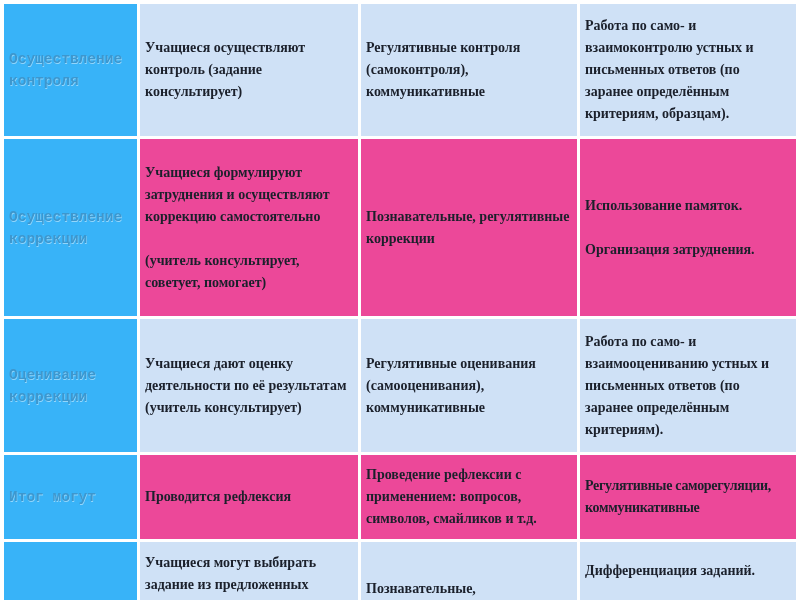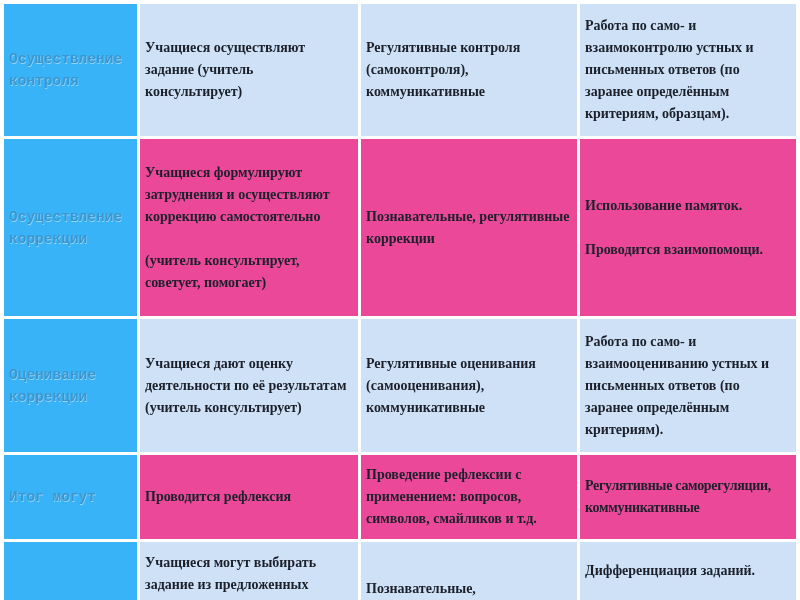--- a/index.html
+++ b/index.html
@@ -45,32 +45,32 @@
   .row5-uud{justify-content:flex-start;padding-top:36px;}
   .row5-forms{justify-content:flex-start;padding-top:18px;}
 </style>
 </head>
 <body>
 
 <div class="slide">
   <div class="tbl">
 
     <div class="cell stage">Осуществление контроля</div>
-    <div class="cell r-dark">Учащиеся осуществляют задание (учитель консультирует)</div>
+    <div class="cell r-dark">Учащиеся осуществляют контроль (задание консультирует)</div>
     <div class="cell r-dark">Регулятивные контроля (самоконтроля), коммуникативные</div>
     <div class="cell r-dark">Работа по само- и взаимоконтролю устных и письменных ответов (по заранее определённым критериям, образцам).</div>
 
     <div class="cell stage">Осуществление коррекции</div>
     <div class="cell r-light">Учащиеся формулируют затруднения и осуществляют коррекцию самостоятельно
 
 (учитель консультирует, советует, помогает)</div>
     <div class="cell r-light">Познавательные, регулятивные коррекции</div>
     <div class="cell r-light">Использование памяток.
 
-Проводится взаимопомощи.</div>
+Организация затруднения.</div>
 
     <div class="cell stage">Оценивание коррекции</div>
     <div class="cell r-dark">Учащиеся дают оценку деятельности по её результатам (учитель консультирует)</div>
     <div class="cell r-dark">Регулятивные оценивания (самооценивания), коммуникативные</div>
     <div class="cell r-dark">Работа по само- и взаимооцениванию устных и письменных ответов (по заранее определённым критериям).</div>
 
     <div class="cell stage">Итог могут</div>
     <div class="cell r-light">Проводится рефлексия</div>
     <div class="cell r-light">Проведение рефлексии с применением: вопросов, символов, смайликов и т.д.</div>
     <div class="cell r-light tight">Регулятивные саморегуляции, коммуникативные</div>

